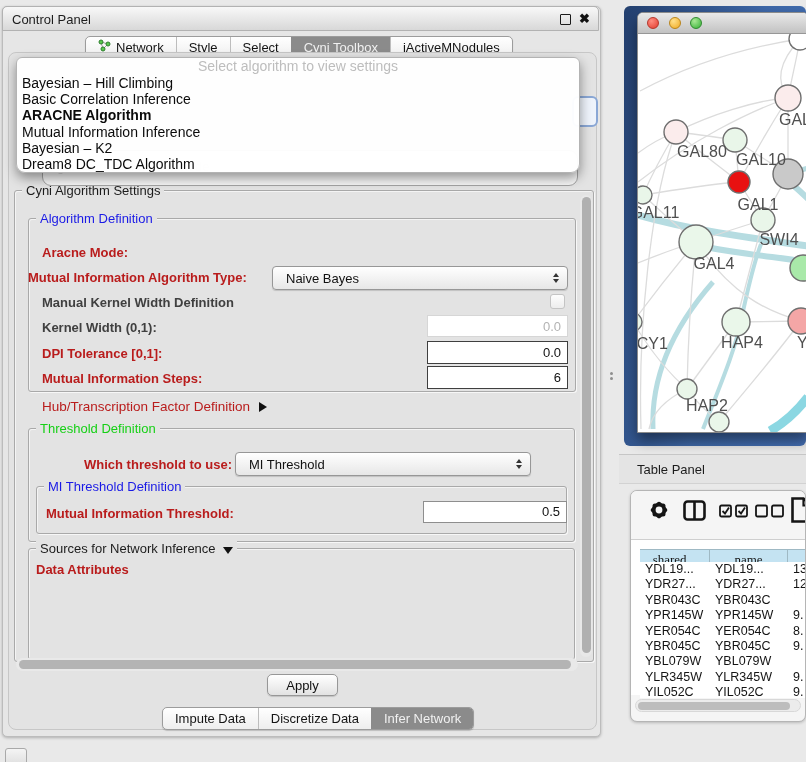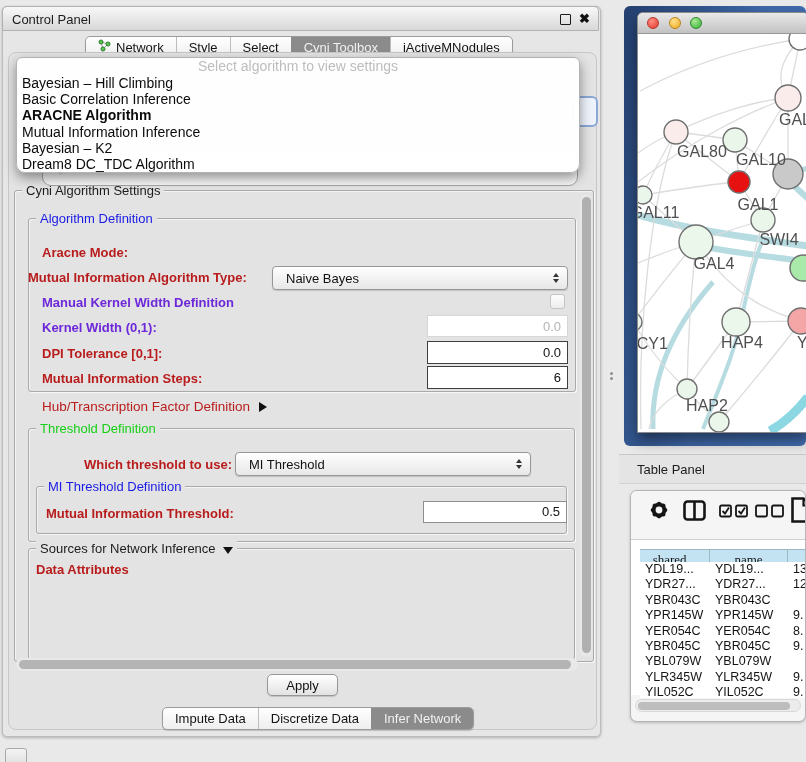--- a/index.html
+++ b/index.html
@@ -34,21 +34,21 @@
   .ghost-text{position:absolute;left:14px;top:8px;font-size:13px;color:#d2d2d2;}
   .combo-frag{left:572px;top:96px;width:26px;height:31px;border:2px solid #8aa7d5;border-radius:6px;background:#eef3fb;z-index:10;box-sizing:border-box;}
 
   
   .groupbox{border:1px solid #a9a9a9;border-radius:3px;box-shadow:inset 1px 1px 0 rgba(255,255,255,.6),1px 1px 0 rgba(255,255,255,.7);}
   .legend{position:absolute;background:#e3e3e3;padding:0 4px;font-size:13px;color:#1c1c1c;white-space:nowrap;z-index:5;}
   .legend.blue{color:#1a1ae6;}
   .legend.green{color:#16d016;}
 
   .lbl{position:absolute;font-size:13px;font-weight:bold;color:#b91c1c;white-space:nowrap;}
-  .lbl.dis{color:#6d28d9;text-align:center;}
+  .lbl.dis{color:#404040;text-align:center;}
   .plain{font-weight:normal;font-size:13.5px;}
 
   .combo{position:absolute;height:24px;border:1px solid #979797;border-radius:4px;background:linear-gradient(#ffffff,#e7e7e7);box-shadow:0 1px 1px rgba(0,0,0,.15);font-size:13px;color:#111;display:flex;align-items:center;padding:0 24px 0 13px;box-sizing:border-box;}
   .arrows{position:absolute;right:8px;top:50%;transform:translateY(-50%);display:flex;flex-direction:column;gap:2px;}
   .arrows i{display:block;width:0;height:0;border-left:3.5px solid transparent;border-right:3.5px solid transparent;}
   .arrows .up{border-bottom:4.5px solid #333;}
   .arrows .down{border-top:4.5px solid #333;}
 
   .field{position:absolute;background:#fff;border:1px solid #c9c9c9;font-size:13px;color:#111;text-align:right;padding:0 6px;box-sizing:border-box;}
   .field.strong{border:1.5px solid #3f3f3f;}

